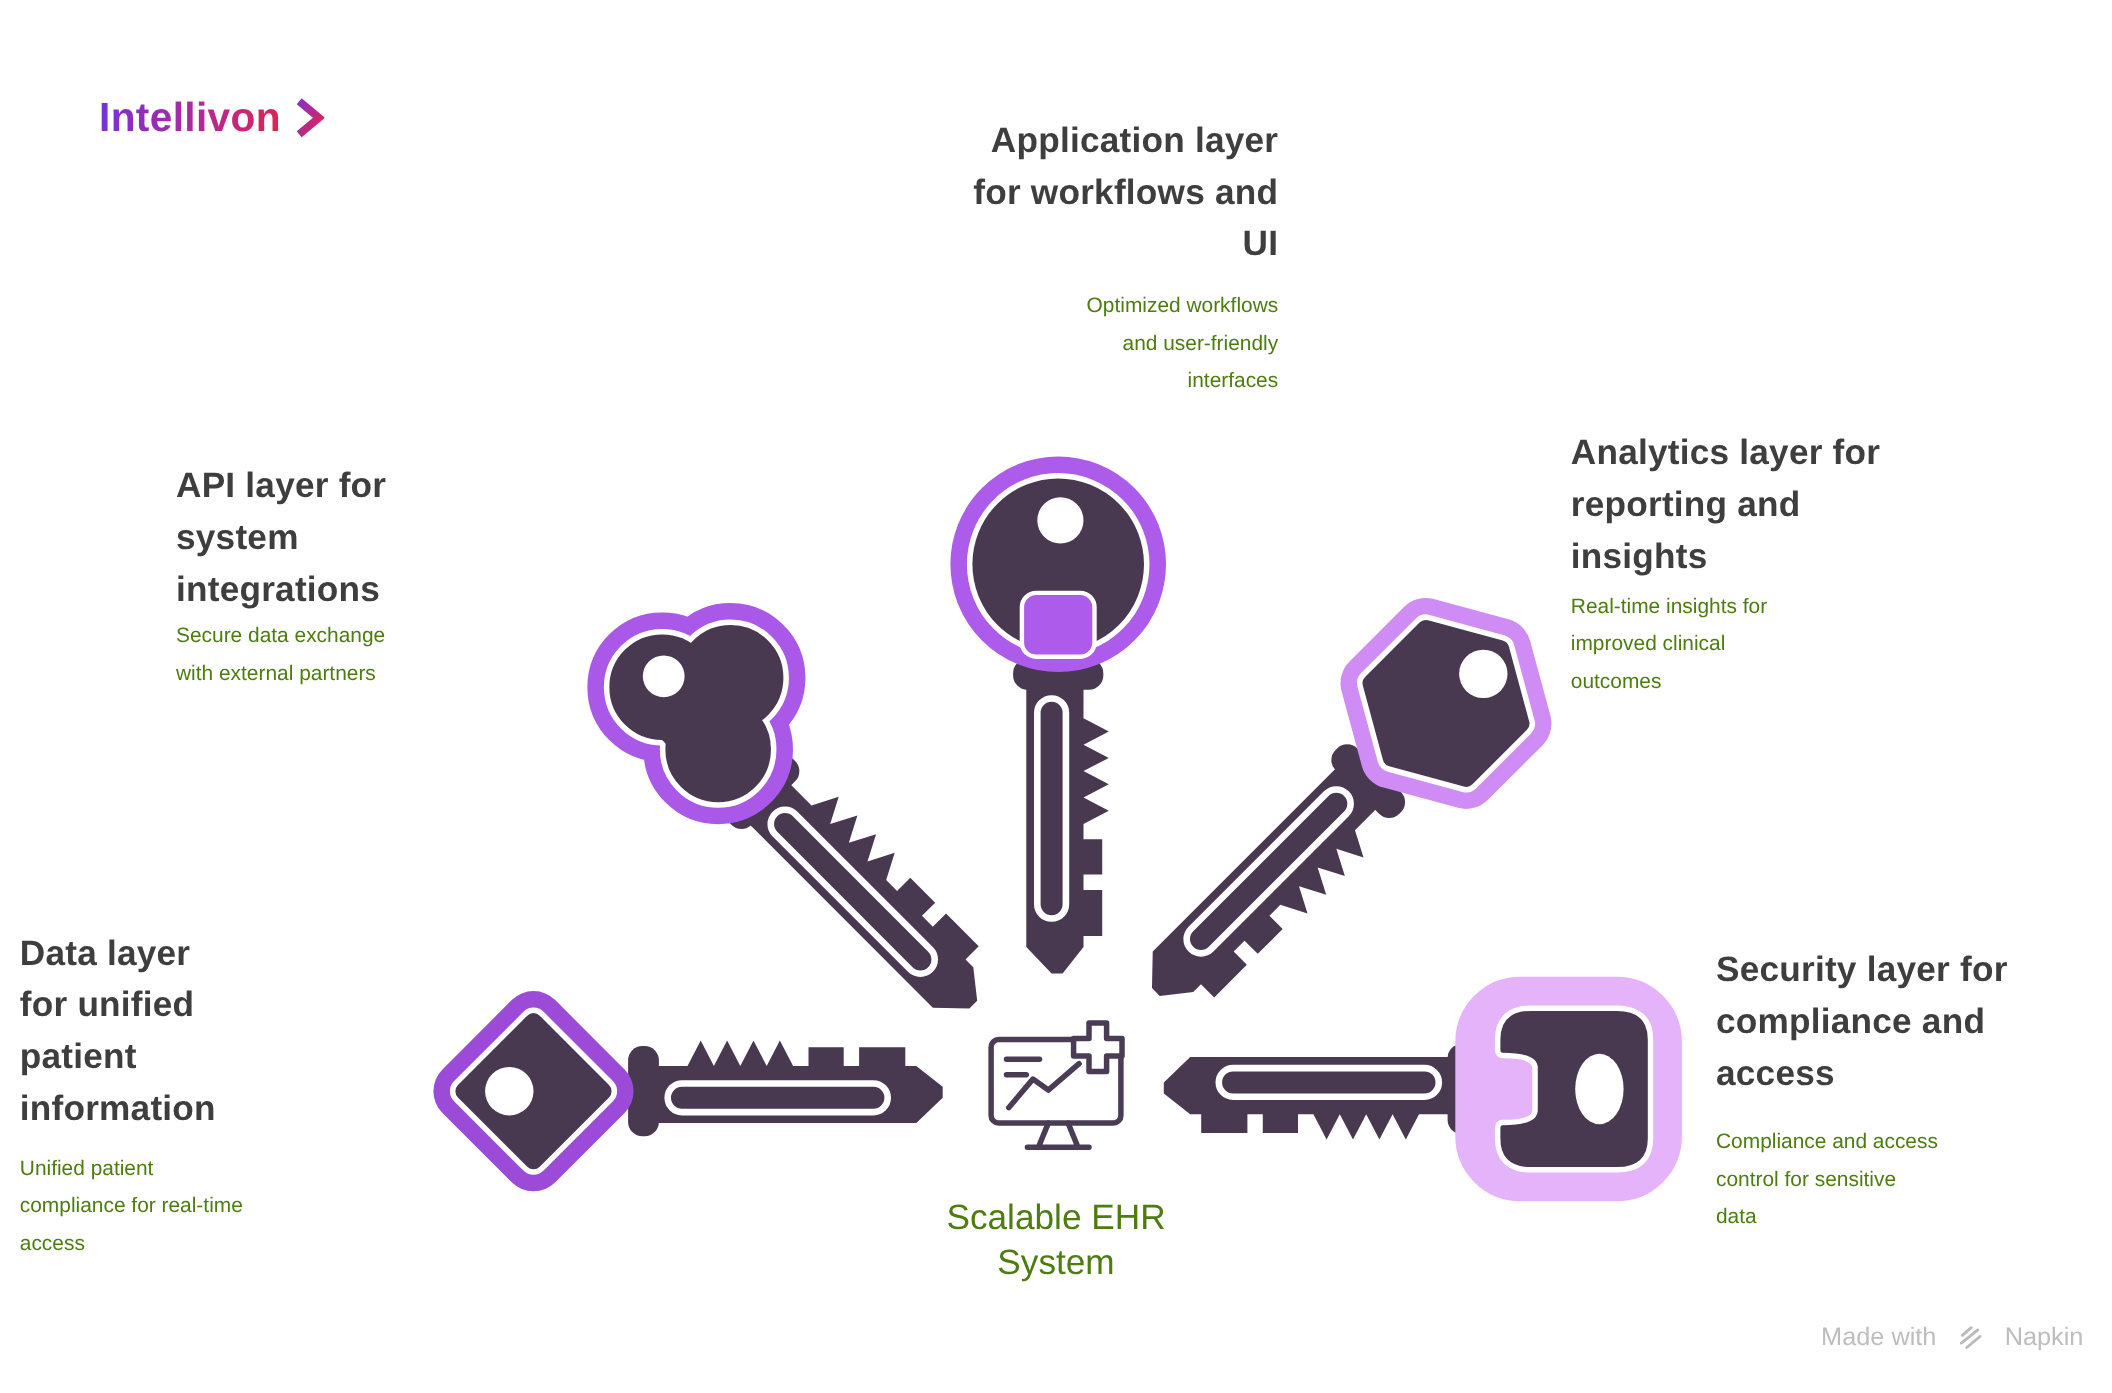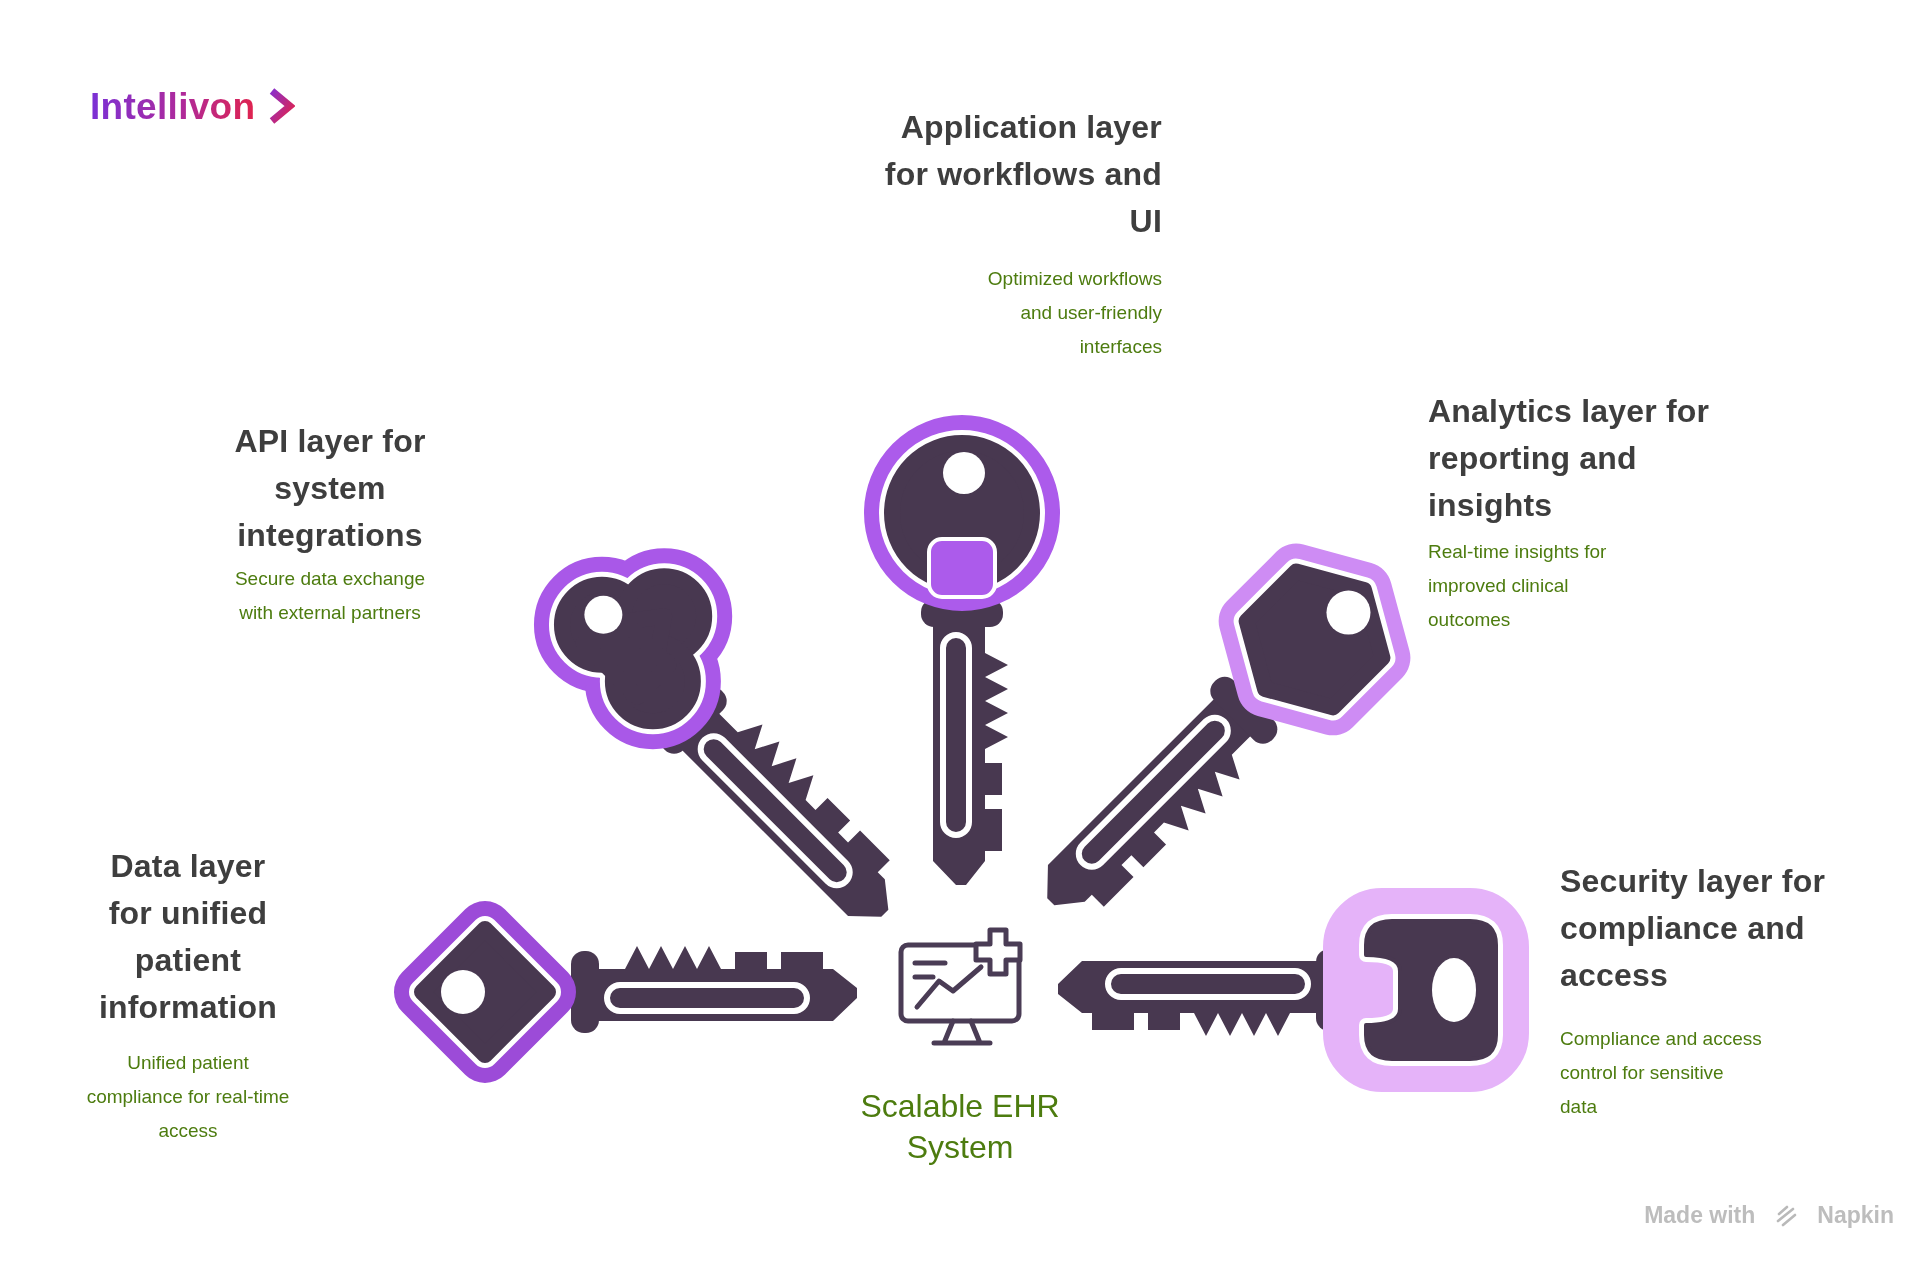--- a/index.html
+++ b/index.html
@@ -1,32 +1,32 @@
 <!DOCTYPE html>
 <html style="--key-body: #483850; --ring-application: #AC5BEB; --ring-api: #A958E8; --ring-data: #9C4BD8; --ring-analytics: #CE8CF4; --ring-security: #E5B3F9; --heading-text: #3E3E3E; --body-text: #4A4A4A; --logo-gradient-start: #7A31D6; --logo-gradient-end: #E0234E; --watermark-text: #BDBDBD;"><head>
 <meta charset="utf-8">
 <style>
   *{margin:0;padding:0;box-sizing:border-box}
   html,body{background:#fff}
   .stage{position:relative;width:1920px;height:1266px;background:#ffffff;
          font-family:"Liberation Sans",sans-serif;overflow:hidden}
 
   
-  .logo{position:absolute;left:90px;top:86px;display:flex;align-items:flex-start;gap:13px}
+  .logo{position:absolute;left:90px;top:86px;display:flex;align-items:center;gap:13px}
   .logo-text{font-size:37px;font-weight:600;letter-spacing:.3px;
     background:linear-gradient(92deg,#7A31D6 0%,#AE2A9B 55%,#E0234E 100%);
     -webkit-background-clip:text;background-clip:text;color:transparent}
   .logo-chevron{display:block}
 
   
   .label{position:absolute}
   .label .title{font-size:32px;font-weight:700;line-height:47px;color:#3E3E3E;letter-spacing:.2px}
   .label .desc{font-size:19px;line-height:34px;color:#4d7c0f}
   .label span{display:block;white-space:nowrap}
-  .align-right{text-align:center}
+  .align-right{text-align:left}
   .align-center{text-align:right}
   .lbl-application{left:762px;top:104px;width:400px}
   .lbl-application .desc{margin-top:17px}
   .lbl-api{left:160px;top:418px;width:340px}
   .lbl-api .desc{margin-top:3px}
   .lbl-analytics{left:1428px;top:388px;width:380px}
   .lbl-analytics .desc{margin-top:6px}
   .lbl-data{left:18px;top:843px;width:340px}
   .lbl-data .desc{margin-top:15px}
   .lbl-security{left:1560px;top:858px;width:380px}
@@ -58,21 +58,21 @@
   
   .center-icon{position:absolute;left:887px;top:915px;width:150px;height:150px;overflow:visible}
   .center-icon .ln{fill:none;stroke:#4A3C55;stroke-width:5;stroke-linecap:round;stroke-linejoin:round}
   .center-icon .plus{fill:#fff;stroke:#4A3C55;stroke-width:5;stroke-linejoin:round}
   .center-label{position:absolute;left:760px;top:1086px;width:400px;text-align:center;
     font-size:32px;line-height:41px;font-weight:400;color:#4d7c0f}
   .center-label span{display:block;white-space:nowrap}
 
   
   .watermark{position:absolute;top:1202px;right:26px;display:flex;align-items:center;gap:19px;
-    font-size:23px;color:#BDBDBD;font-weight:700}
+    font-size:23px;color:#BDBDBD;font-weight:400}
 </style>
 </head>
 <body>
 
 <div class="stage">
 
   <svg width="0" height="0" style="position:absolute" aria-hidden="true">
     <defs>
       <path id="shaft" d="M200 102 H240 L252 79 L264 102 L276 79 L288 102 L300 79 L312 102 L324 79 L336 102 H350 V85 H382 V102 H396 V85 H438 V102 H448 L472 121 V131 L448 154 H200 Z"></path>
       <rect id="collar" x="186" y="84" width="28" height="82" rx="13"></rect>

